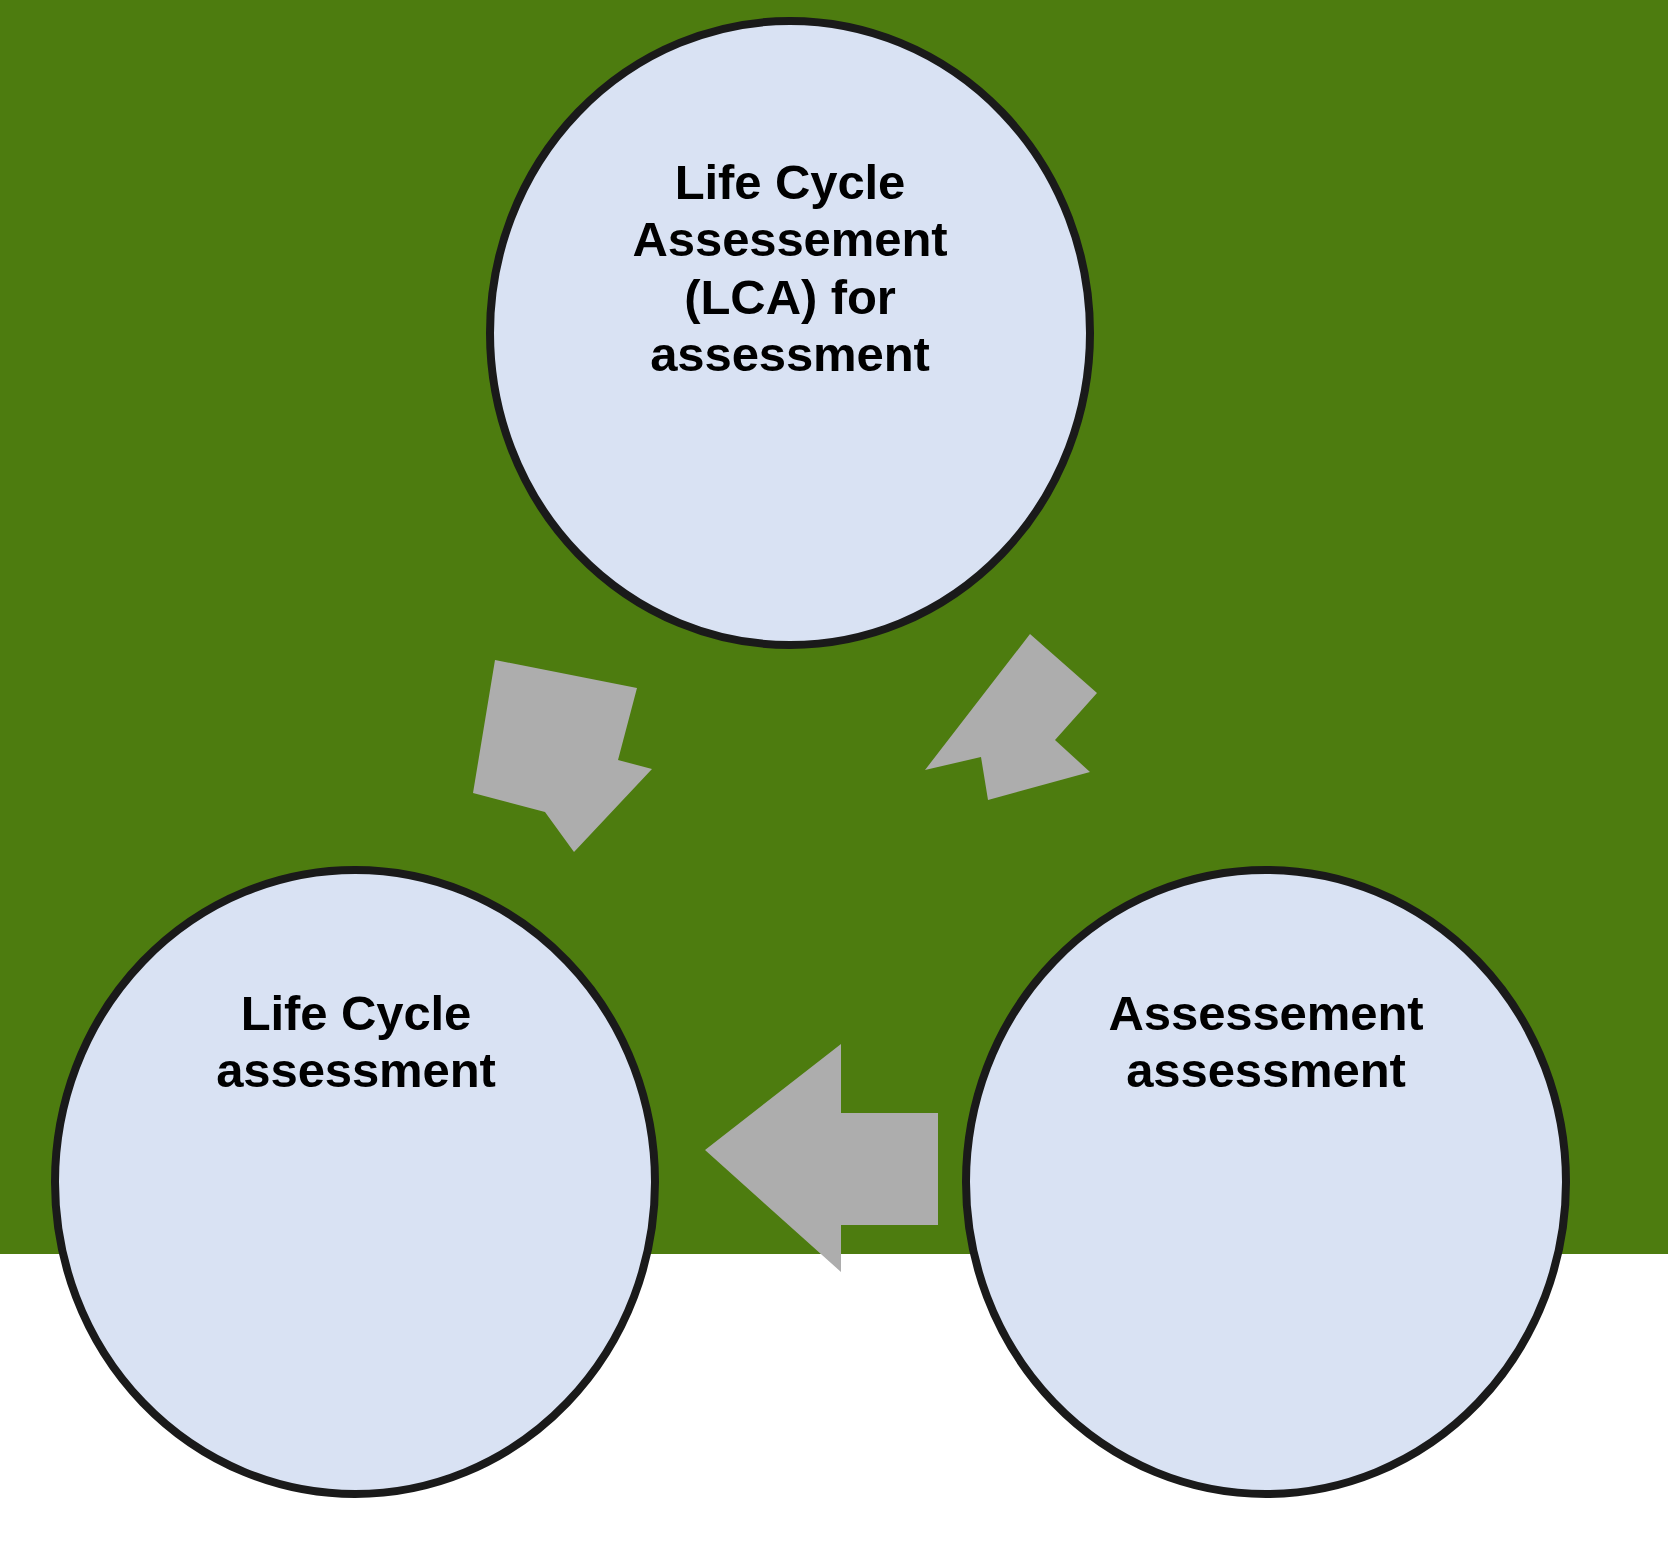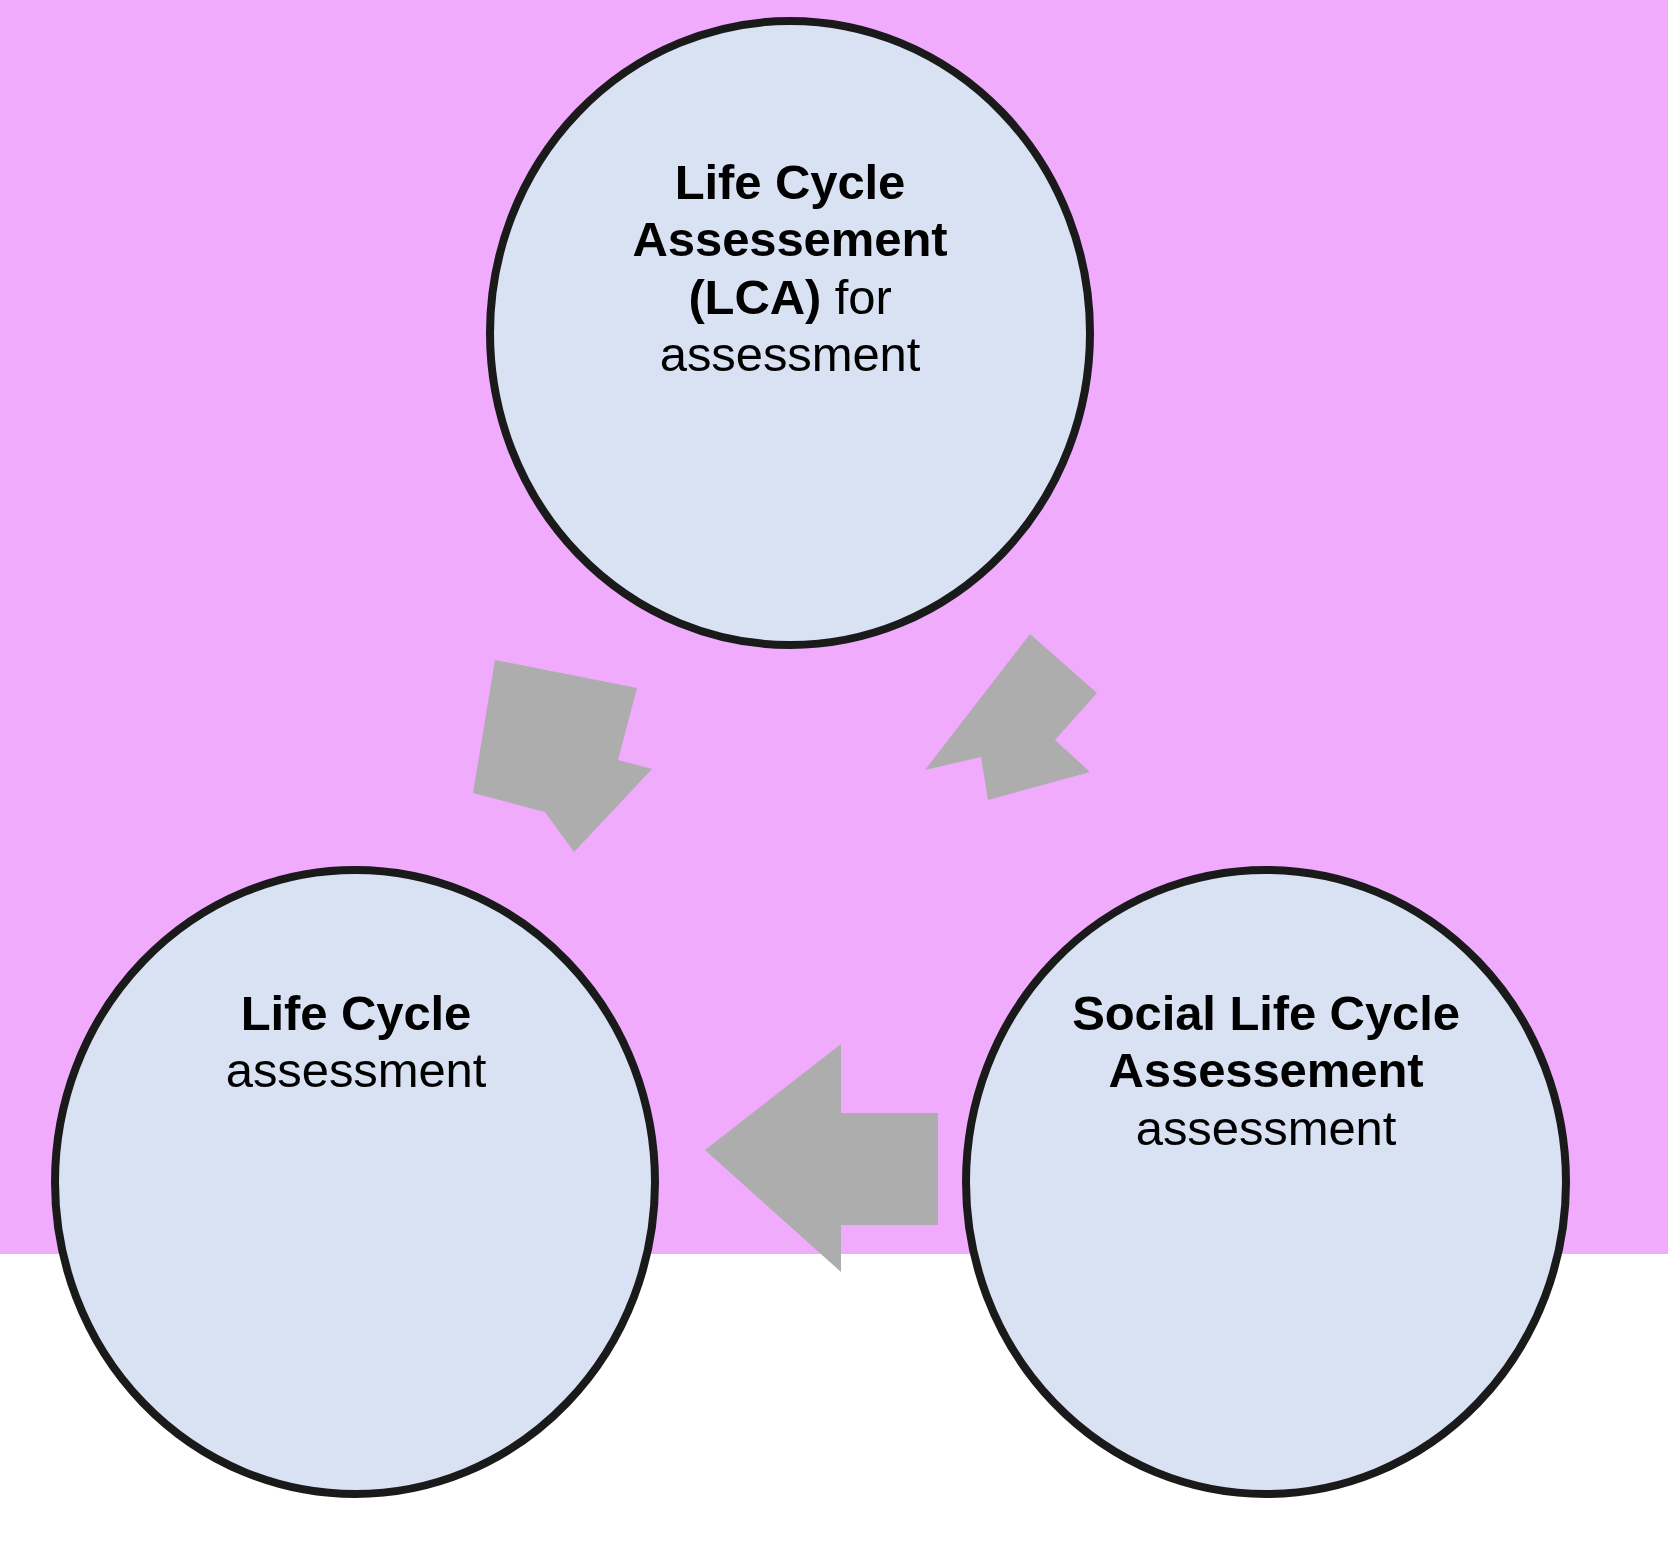--- a/index.html
+++ b/index.html
@@ -11,21 +11,21 @@
   body {
     width: 1668px;
     height: 1546px;
     overflow: hidden;
     font-family: "Liberation Sans", sans-serif;
   }
   #diagram-root {
     position: relative;
     width: 1668px;
     height: 1254px;
-    background: #f0abfc;
+    background: #4d7c0f;
   }
   #diagram-svg {
     position: absolute;
     top: 0;
     left: 0;
     width: 1668px;
     height: 1546px;
     display: block;
   }
   .node-label {
@@ -33,21 +33,21 @@
     text-align: center;
     color: #000000;
     line-height: 1.17;
     letter-spacing: -0.1px;
     -webkit-font-smoothing: antialiased;
   }
   .node-label .ttl {
     font-weight: bold;
   }
   .node-label .sub {
-    font-weight: normal;
+    font-weight: bold;
   }
   
   #label-lca {
     left: 516px;
     top: 154px;
     width: 548px;
     font-size: 49px;
   }
   
   #label-lcc {
@@ -102,18 +102,17 @@
     <div><span class="ttl">(LCA)</span><span class="sub"> for</span></div>
     <div><span class="sub">assessment</span></div>
   </div>
 
   <div class="node-label" id="label-lcc">
     <div><span class="ttl">Life Cycle</span></div>
     <div><span class="sub">assessment</span></div>
   </div>
 
   <div class="node-label" id="label-slca">
-    <div><span class="ttl">Social Life Cycle</span></div>
     <div><span class="ttl">Assessement</span></div>
     <div><span class="sub">assessment</span></div>
   </div>
 
 </div>
 
 </body></html>

